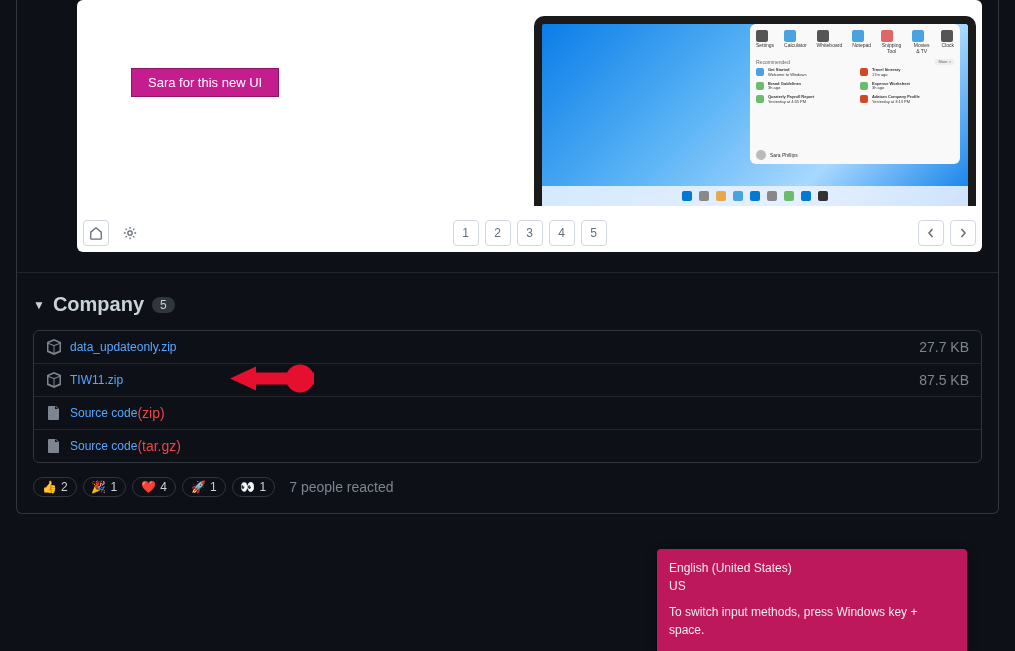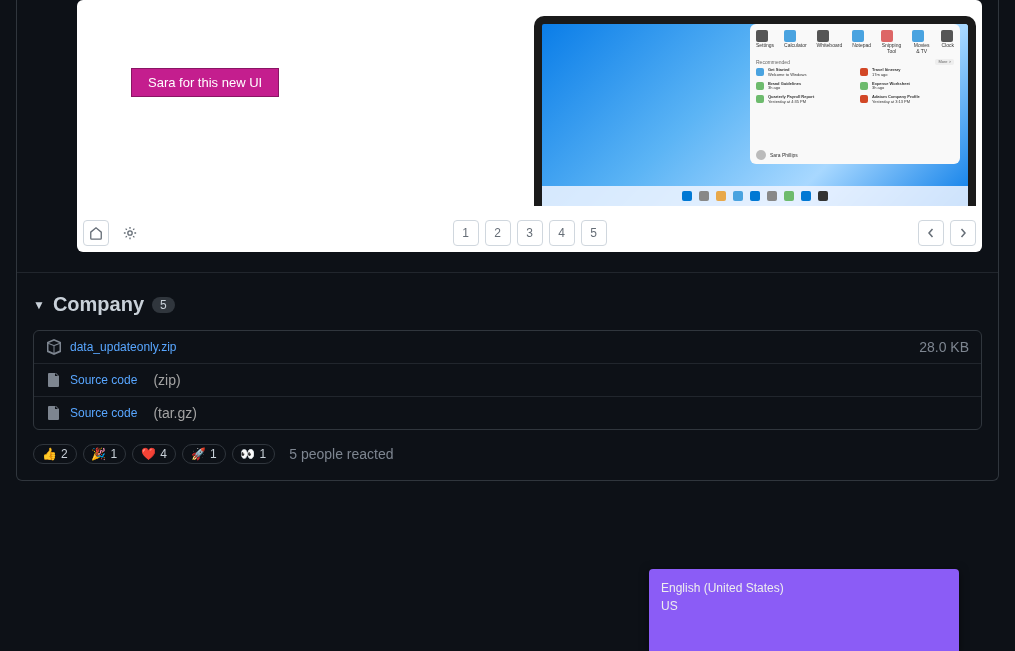--- a/index.html
+++ b/index.html
@@ -145,21 +145,21 @@
     }
     .asset-row {
       display: flex; align-items: center;
       padding: 8px 12px;
       border-bottom: 1px solid #21262d;
       position:relative;
     }
     .asset-row:last-child { border-bottom: none; }
     .asset-icon { color: #7d8590; margin-right: 8px; display:flex; }
     .asset-name { color: #58a6ff; font-size: 12px; }
-    .asset-ext { color: #a3a3a3; margin-left: 16px; }
+    .asset-ext { color: #ef4444; margin-left: 0; }
     .asset-size { margin-left: auto; color: #7d8590; font-size: 14px; }
     .arrow-annotation {
       position: absolute;
       left: 190px;
       top: 50%;
       transform: translateY(-50%);
       pointer-events: none;
     }
     .reactions {
       display: flex; align-items: center; gap: 6px;
@@ -167,32 +167,32 @@
     }
     .reaction-pill {
       border: 1px solid #30363d; border-radius: 14px;
       padding: 2px 8px; font-size: 12px;
       display: flex; align-items: center; gap: 4px;
       cursor: pointer; color:#c9d1d9;
     }
     .reaction-summary { color: #7d8590; font-size: 14px; margin-left: 8px; }
     .ime-popup {
       position: absolute;
-      bottom: 0; right: 56px;
+      bottom: 0; right: 48px;
       width: 310px;
-      background: #8b5cf6;
+      background: #be185d;
       color: #eee;
       font-size: 12px;
       padding: 10px 12px 12px;
       border-radius: 4px 4px 0 0;
       line-height: 1.5;
       box-shadow: 0 2px 10px rgba(0,0,0,0.5);
     }
     .ime-lang { font-weight:400; }
-    .ime-region { margin-bottom: 24px; }
+    .ime-region { margin-bottom: 8px; }
   </style>
 </head>
 <body>
 
 <div class="container">
   <div class="slideshow-card">
     <div class="slideshow-content">
       <div class="slide-left">
         <button class="vote-btn">Sara for this new UI</button>
       </div>
@@ -327,21 +327,35 @@
   </div>
 
   <div class="assets-list" id="assets-list">
         <div class="asset-row">
           <span class="asset-icon">
             <svg width="16" height="16" viewBox="0 0 16 16" fill="currentColor">
               <path d="M8 0L1 3v10l7 3 7-3V3L8 0zm0 1.7l5.2 2.2L8 6.1 2.8 3.9 8 1.7zM2.5 5l5 2.1v6.6l-5-2.1V5zm6 8.7V7.1l5-2.1v6.6l-5 2.1z"></path>
             </svg>
           </span>
           <a class="asset-name">data_updateonly.zip</a>
-          <span class="asset-size">28.0 KB</span>
+          <span class="asset-size">27.7 KB</span>
+        </div>
+        <div class="asset-row">
+          <span class="asset-icon">
+            <svg width="16" height="16" viewBox="0 0 16 16" fill="currentColor">
+              <path d="M8 0L1 3v10l7 3 7-3V3L8 0zm0 1.7l5.2 2.2L8 6.1 2.8 3.9 8 1.7zM2.5 5l5 2.1v6.6l-5-2.1V5zm6 8.7V7.1l5-2.1v6.6l-5 2.1z"></path>
+            </svg>
+          </span>
+          <a class="asset-name">TIW11.zip</a>
+          <span class="asset-size">87.5 KB</span>
+          <div class="arrow-annotation"><svg width="90" height="32" viewBox="0 0 90 32">
+              <path d="M90 16 L28 16" stroke="#e6102e" stroke-width="12" stroke-linecap="round"></path>
+              <circle cx="76" cy="16" r="14" fill="#e6102e"></circle>
+              <path d="M32 4 L6 16 L32 28 Z" fill="#e6102e"></path>
+            </svg></div>
         </div>
         <div class="asset-row">
           <span class="asset-icon">
             <svg width="16" height="16" viewBox="0 0 16 16" fill="currentColor">
               <path d="M3 1h7l3 3v10a1 1 0 01-1 1H3a1 1 0 01-1-1V2a1 1 0 011-1zm6 0v3h3M6 3h1v1H6zm1 2h1v1H7zM6 7h1v1H6zm1 2h1v1H7zM6 11h1v1H6z"></path>
             </svg>
           </span>
           <a class="asset-name">Source code</a>
           <span class="asset-ext"> (zip)</span>
         </div>
@@ -370,21 +384,22 @@
           <span>4</span>
         </div>
         <div class="reaction-pill">
           <span>🚀</span>
           <span>1</span>
         </div>
         <div class="reaction-pill">
           <span>👀</span>
           <span>1</span>
         </div>
-        <span class="reaction-summary">5 people reacted</span>
+        <span class="reaction-summary">7 people reacted</span>
   </div>
   </div>
 </div>
 
 <div class="ime-popup">
   <div class="ime-lang">English (United States)</div>
   <div class="ime-region">US</div>
+  <div>To switch input methods, press Windows key + space.</div>
 </div>
 
 </body></html>

